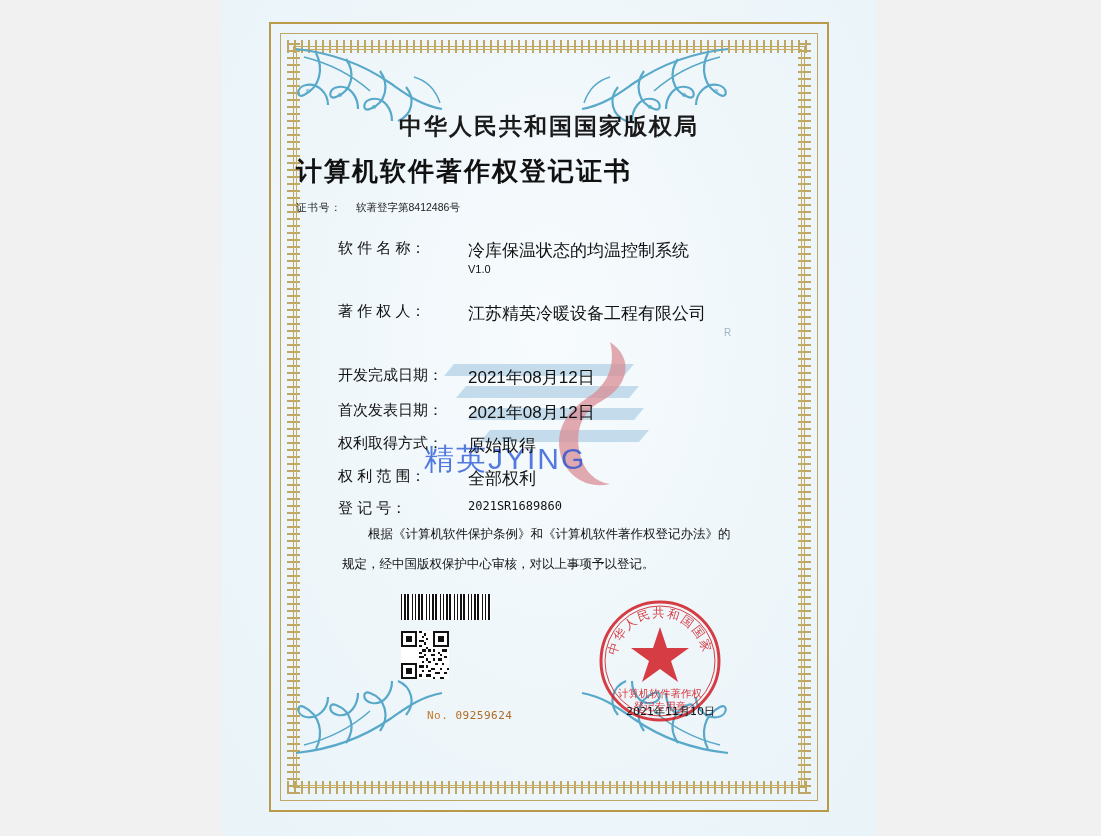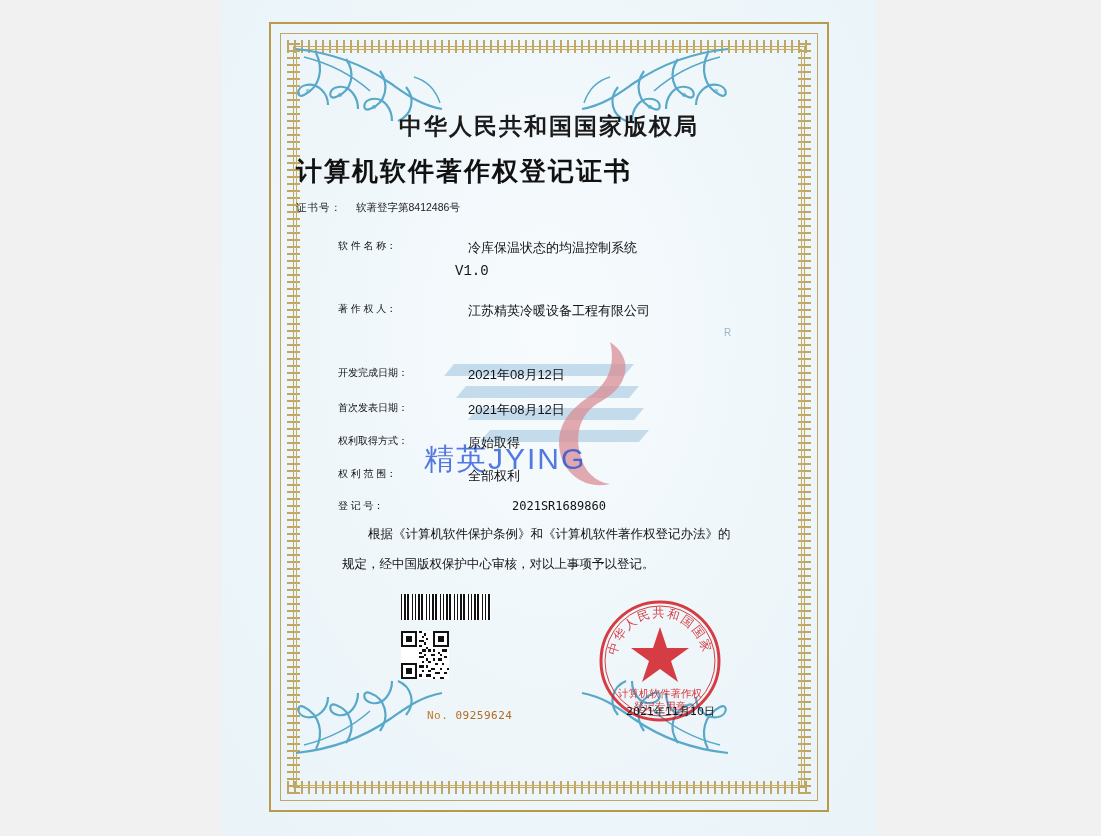--- a/index.html
+++ b/index.html
@@ -82,28 +82,28 @@
     position:absolute;left:0;top:152px;width:506px;text-align:left;
     padding-right:34px;box-sizing:border-box;
     font-size:10.5px;color:#222;
   }
   .certno .lab{letter-spacing:1px;}
   .certno .val{margin-left:14px;}
 
   .row{position:absolute;left:0;width:506px;font-size:12.5px;color:#111;}
   .row .lab{
     position:absolute;left:42px;top:0;width:112px;
-    font-size:10px;color:#111;white-space:nowrap;
+    font-size:15px;color:#111;white-space:nowrap;
   }
   .row .val{
-    position:absolute;left:172px;top:0;font-size:13px;color:#111;white-space:nowrap;
-  }
-  .row .val.mono{font-family:"DejaVu Sans Mono","Liberation Mono",monospace;font-size:12px;margin-left:44px;}
-  .sub{position:absolute;left:159px;font-size:14px;
-       font-family:Liberation Mono, monospace;color:#111;}
+    position:absolute;left:172px;top:0;font-size:17px;color:#111;white-space:nowrap;
+  }
+  .row .val.mono{font-family:"DejaVu Sans Mono","Liberation Mono",monospace;font-size:12px;}
+  .sub{position:absolute;left:172px;font-size:11px;
+       font-family:Liberation Sans, sans-serif;color:#111;}
 
   .para{
     position:absolute;left:46px;top:470px;width:420px;
     font-size:12.5px;line-height:30px;color:#111;text-align:justify;
   }
   .para .l2{display:block;}
 
   
   .wm{position:absolute;left:128px;top:275px;width:300px;height:180px;pointer-events:none;}
   .wm-text{

